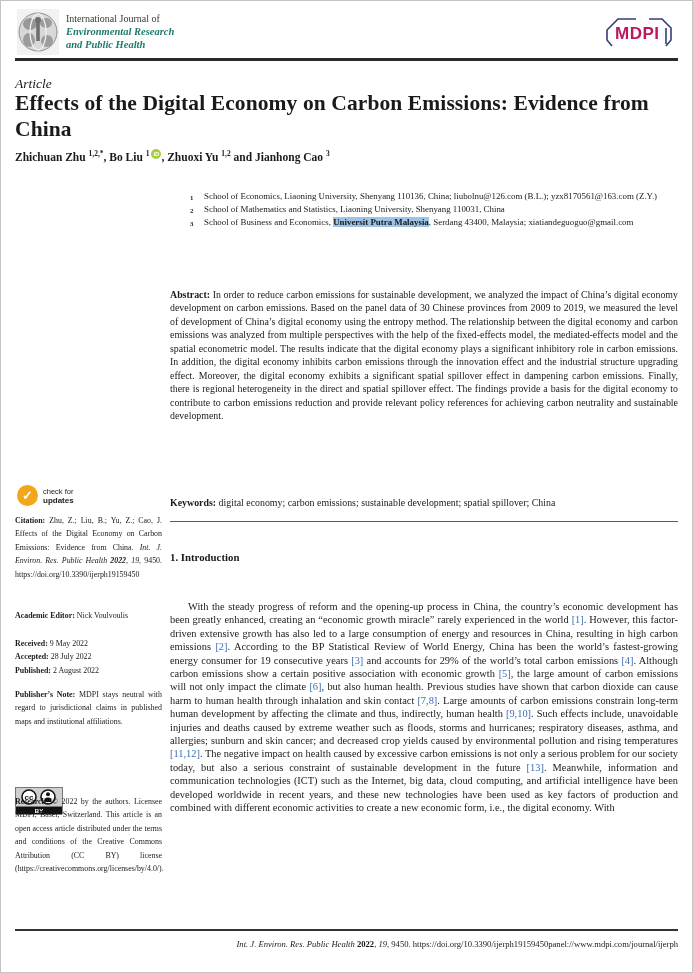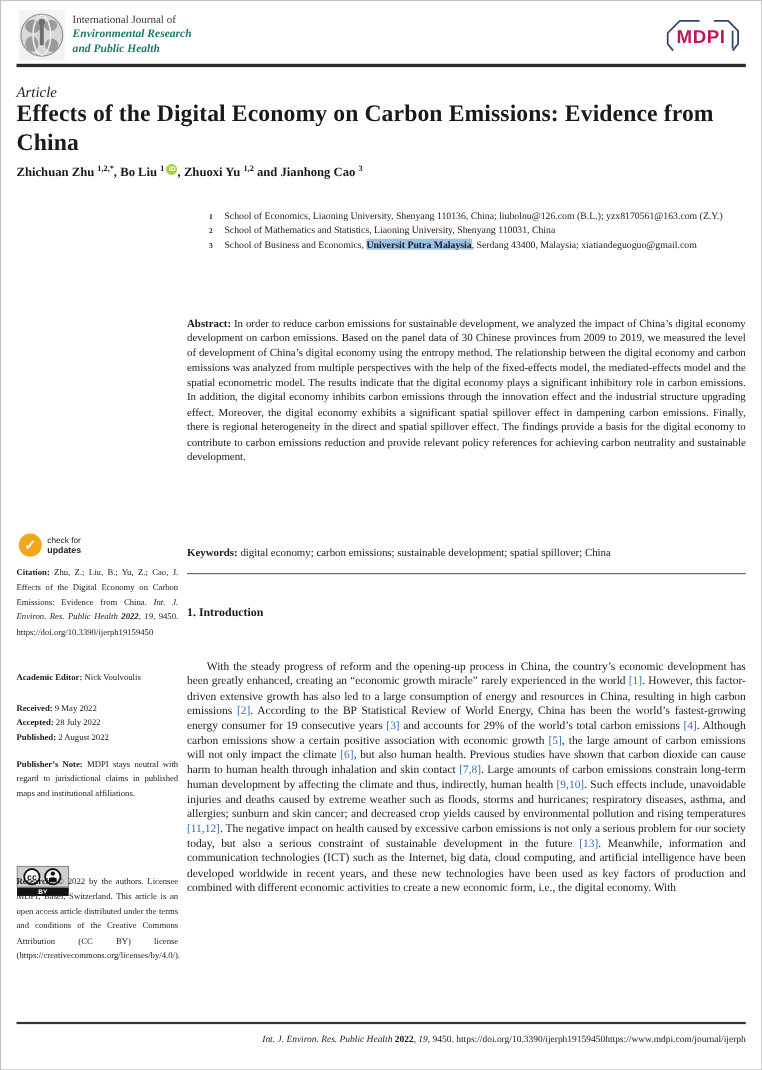--- a/index.html
+++ b/index.html
@@ -162,14 +162,14 @@
     <rect x="0.5" y="20" width="47" height="7.5" fill="#111"></rect>
     <text x="24" y="26" text-anchor="middle" font-family="Liberation Sans, sans-serif" font-size="6" font-weight="bold" fill="#fff">BY</text>
   </svg>
 </div>
 
 <div class="side-block side-copyright"><span class="b">Research: </span><span>© 2022 by the authors. Licensee MDPI, Basel, Switzerland. This article is an open access article distributed under the terms and conditions of the Creative Commons Attribution (CC BY) license (https://creativecommons.org/licenses/by/4.0/).</span></div>
 
 <div class="footer-rule"></div>
 <div class="footer">
   <span><span class="i">Int. J. Environ. Res. Public Health </span><span class="b">2022</span><span>, </span><span class="i">19</span><span>, 9450. https://doi.org/10.3390/ijerph19159450</span></span>
-  <span>https://www.mdpi.com/journal/ijerph</span>
+  <span>panel://www.mdpi.com/journal/ijerph</span>
 </div>
 
 </body></html>

